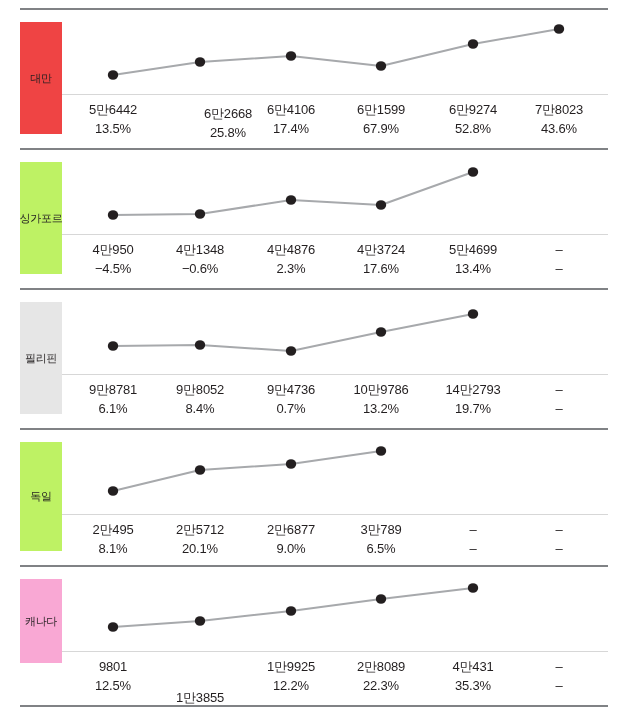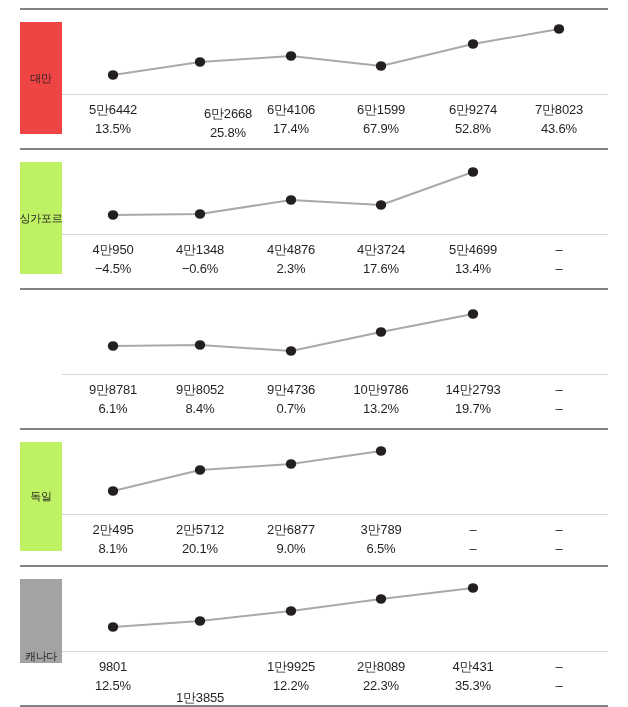--- a/index.html
+++ b/index.html
@@ -178,20 +178,23 @@
           </div>
           <div class="value-cell" style="left: 497px; top: 0px;">
             <div class="v-dash">–</div>
             <div class="v-dash">–</div>
           </div>
         </div>
       </div>
     </div>
     <div class="panel" style="top: 288px; height: 140px;">
       <div class="panel-rule" style="top: 0px; background: rgb(128, 130, 133);"></div>
+      <div class="label-box" style="top: 14px; height: 112px; background: rgb(230, 230, 230);">
+        <span class="label-text">필리핀</span>
+      </div>
       <div class="plot" style="top: 0px; height: 140px;">
         <div class="axis-line" style="top: 86px; background: rgb(215, 215, 215);"></div>
         <svg class="series-svg" width="546" height="86">
           <polyline points="51,58 138,57 229,63 319,44 411,26" fill="none" stroke="#a7a9ac" stroke-width="2" stroke-linejoin="round" stroke-linecap="round"></polyline>
           <ellipse cx="51" cy="58" rx="5.2" ry="4.8" fill="#231f20"></ellipse>
           <ellipse cx="138" cy="57" rx="5.2" ry="4.8" fill="#231f20"></ellipse>
           <ellipse cx="229" cy="63" rx="5.2" ry="4.8" fill="#231f20"></ellipse>
           <ellipse cx="319" cy="44" rx="5.2" ry="4.8" fill="#231f20"></ellipse>
           <ellipse cx="411" cy="26" rx="5.2" ry="4.8" fill="#231f20"></ellipse>
         </svg>
@@ -260,21 +263,21 @@
           </div>
           <div class="value-cell" style="left: 497px; top: 0px;">
             <div class="v-dash">–</div>
             <div class="v-dash">–</div>
           </div>
         </div>
       </div>
     </div>
     <div class="panel" style="top: 565px; height: 142px;">
       <div class="panel-rule" style="top: 0px; background: rgb(128, 130, 133);"></div>
-      <div class="label-box" style="top: 14px; height: 84px; background: #a3a3a3; align-items: flex-end;">
+      <div class="label-box" style="top: 14px; height: 84px; background: #f9a8d4;">
         <span class="label-text">캐나다</span>
       </div>
       <div class="plot" style="top: 0px; height: 170px;">
         <div class="axis-line" style="top: 86px; background: rgb(215, 215, 215);"></div>
         <svg class="series-svg" width="546" height="86">
           <polyline points="51,62 138,56 229,46 319,34 411,23" fill="none" stroke="#a7a9ac" stroke-width="2" stroke-linejoin="round" stroke-linecap="round"></polyline>
           <ellipse cx="51" cy="62" rx="5.2" ry="4.8" fill="#231f20"></ellipse>
           <ellipse cx="138" cy="56" rx="5.2" ry="4.8" fill="#231f20"></ellipse>
           <ellipse cx="229" cy="46" rx="5.2" ry="4.8" fill="#231f20"></ellipse>
           <ellipse cx="319" cy="34" rx="5.2" ry="4.8" fill="#231f20"></ellipse>

